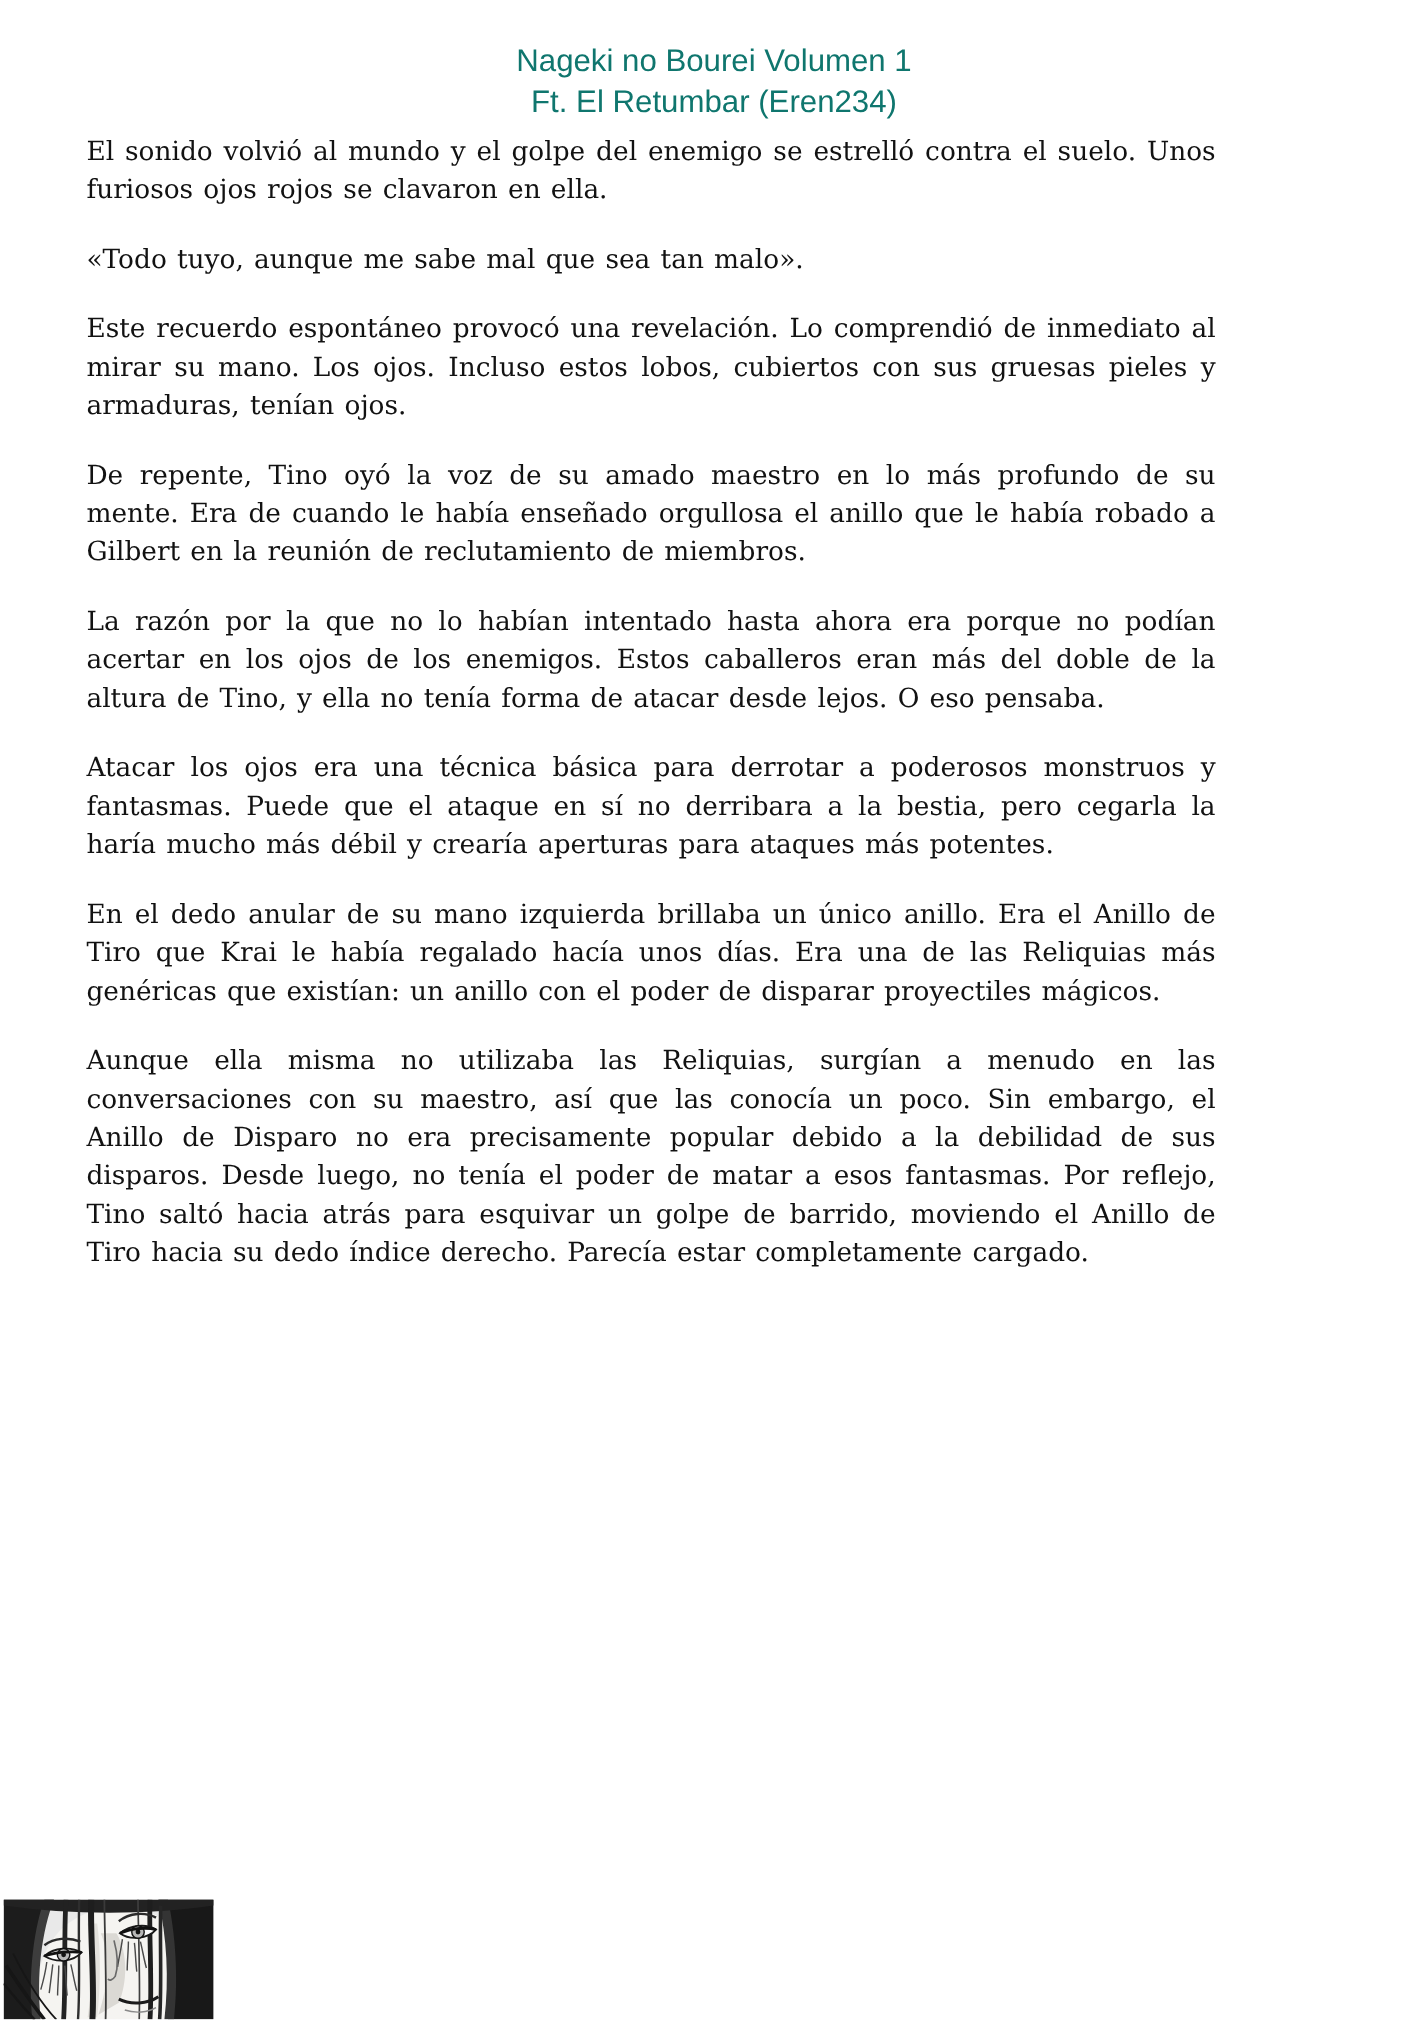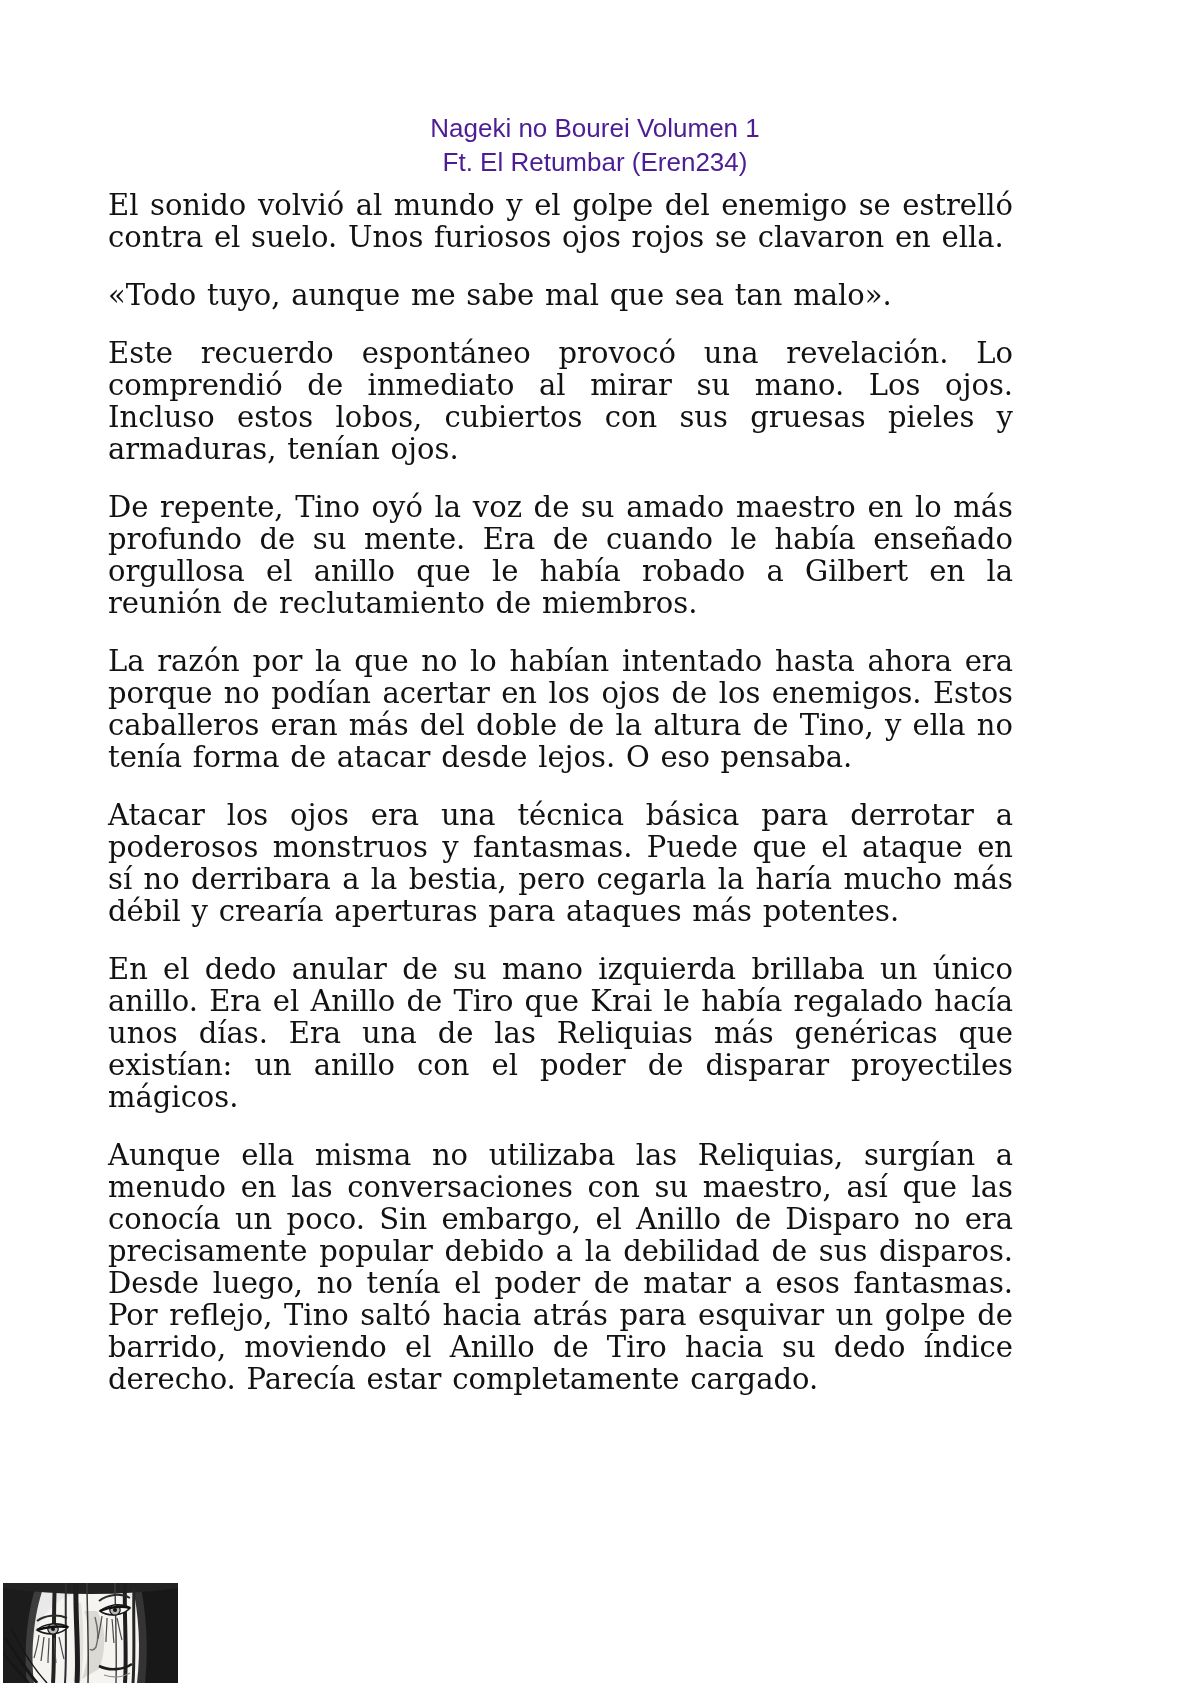--- a/index.html
+++ b/index.html
@@ -10,31 +10,31 @@
   }
   .page {
     position: relative;
     width: 1190px;
     height: 1683px;
     background: #ffffff;
     overflow: hidden;
     color: #121212;
   }
   .title-block {
-    padding-top: 111px;
+    padding-top: 33px;
     text-align: center;
     font-family: "Liberation Sans", sans-serif;
     font-size: 26px;
     line-height: 34px;
     font-weight: 400;
-    color: #4c1d95;
+    color: #0f766e;
   }
   .body-text {
-    margin: 10px 177px 0 108px;
-    font-size: 29px;
+    margin: 10px 177px 0 72px;
+    font-size: 22px;
     line-height: 32px;
     text-align: justify;
     word-spacing: 1.5px;
     color: #121212;
   }
   .body-text p { margin: 0 0 26px 0; }
   .body-text p.quote { }
   .footer-art {
     position: absolute;
     left: 3px;

